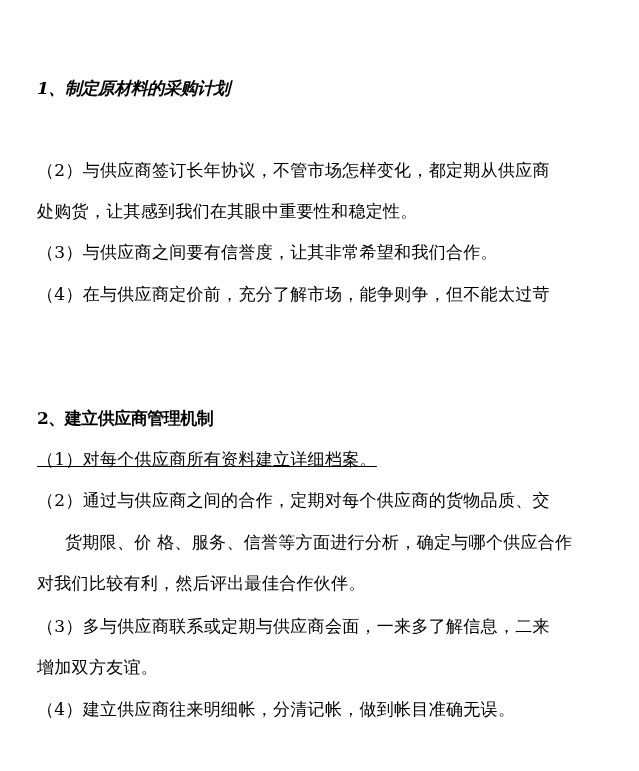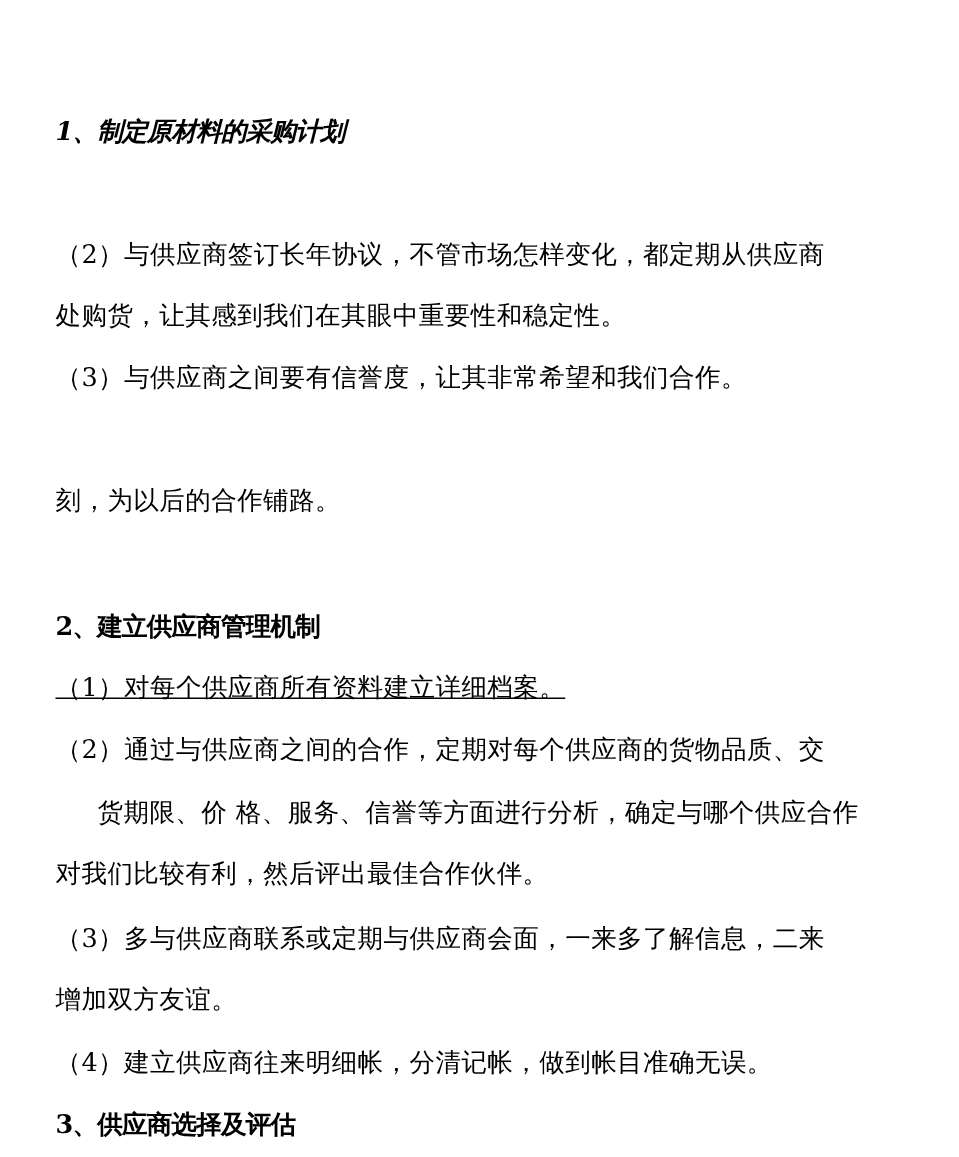--- a/index.html
+++ b/index.html
@@ -57,26 +57,25 @@
 </head>
 <body>
 
 <div class="page">
 
 
   <div class="line heading" style="top:75px;font-style:italic;">1、制定原材料的采购计划</div>
   <div class="line item" style="top:157px;">（2）与供应商签订长年协议，不管市场怎样变化，都定期从供应商</div>
   <div class="line item" style="top:198px;">处购货，让其感到我们在其眼中重要性和稳定性。</div>
   <div class="line item" style="top:239px;">（3）与供应商之间要有信誉度，让其非常希望和我们合作。</div>
-  <div class="line item" style="top:321px;">刻，为以后的合作铺路。</div>
+  <div class="line item" style="top:281px;">（4）在与供应商定价前，充分了解市场，能争则争，但不能太过苛</div>
 
   <div class="line heading" style="top:405px;">2、建立供应商管理机制</div>
   <div class="line item" style="top:446px;text-decoration:underline;">（1）对每个供应商所有资料建立详细档案。</div>
   <div class="line item" style="top:487px;">（2）通过与供应商之间的合作，定期对每个供应商的货物品质、交</div>
   <div class="line item" style="top:529px;margin-left:28px;">货期限、价 格、服务、信誉等方面进行分析，确定与哪个供应合作</div>
   <div class="line item" style="top:570px;">对我们比较有利，然后评出最佳合作伙伴。</div>
   <div class="line item" style="top:613px;">（3）多与供应商联系或定期与供应商会面，一来多了解信息，二来</div>
   <div class="line item" style="top:654px;">增加双方友谊。</div>
   <div class="line item" style="top:696px;">（4）建立供应商往来明细帐，分清记帐，做到帐目准确无误。</div>
 
-  <div class="line heading" style="top:737px;">3、供应商选择及评估</div>
 
 </div>
 
 </body></html>

